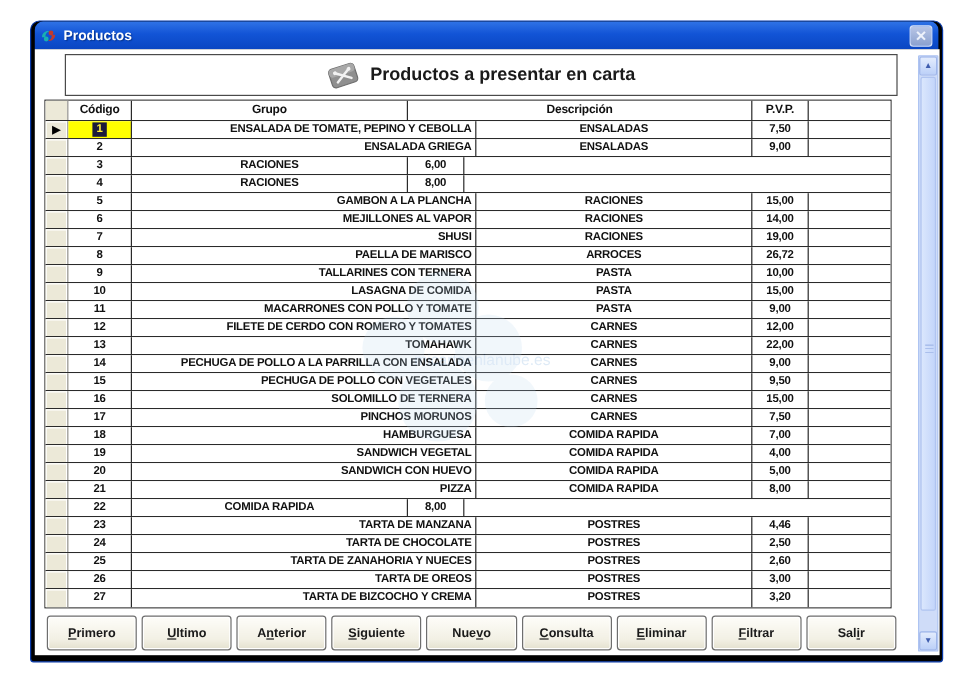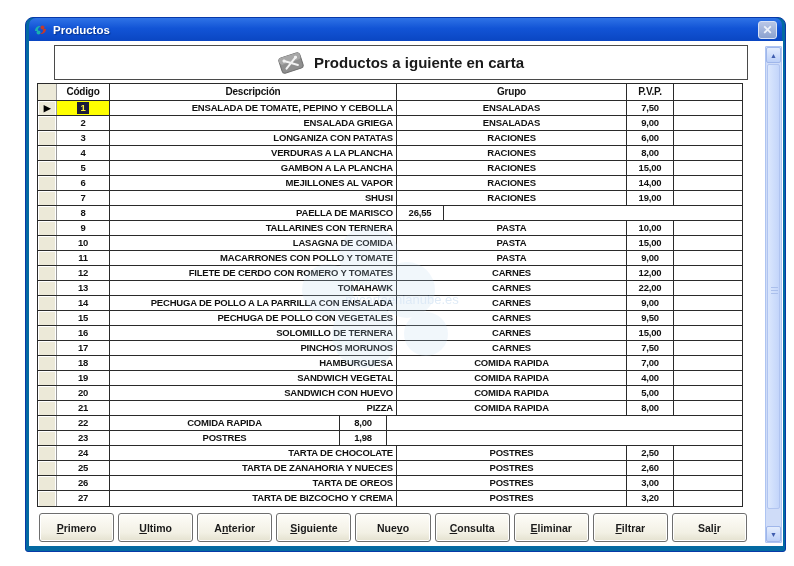--- a/index.html
+++ b/index.html
@@ -1,20 +1,20 @@
 <!DOCTYPE html>
 <html><head>
 <meta charset="utf-8">
 <style>
   * { margin:0; padding:0; box-sizing:border-box; }
   html,body { width:794px; height:566px; background:#ffffff; font-family:"Liberation Sans", sans-serif; overflow:hidden; }
 
   .window {
     position:absolute; left:25px; top:17px; width:761px; height:535px;
-    background:#0369a1; border:1px solid #0839a8;
+    background:#000000; border:1px solid #0839a8;
     border-radius:8px 8px 3px 3px;
     padding:0 3px 12px 3px;
   }
   .titlebar {
     height:23px; display:flex; align-items:center; gap:5px; padding:0 5px 0 4px;
     background:linear-gradient(to bottom,#2f73e6 0%,#1254d6 45%,#0a46c2 100%);
     border-radius:7px 7px 0 0; position:relative;
   }
   .titlebar .title { color:#ffffff; font-weight:bold; font-size:11.5px; text-shadow:1px 1px 1px #06338f; flex:1; }
   .app-icon { width:15px; height:14px; display:inline-block; }
@@ -124,29 +124,29 @@
         <svg width="26" height="24" viewBox="0 0 26 24">
           <g transform="translate(13,12) rotate(-18)">
             <rect x="-11" y="-8" width="22" height="16" rx="3" fill="#8f8f8f" stroke="#6e6e6e" stroke-width="1"></rect>
             <rect x="-11" y="-8" width="22" height="7" rx="3" fill="#a8a8a8"></rect>
             <path d="M-6 -4 L6 4 M6 -4 L-6 4" stroke="#f2f2f2" stroke-width="2" stroke-linecap="round"></path>
             <circle cx="-6" cy="-4" r="1.6" fill="#f2f2f2"></circle>
             <circle cx="6" cy="-4" r="1.6" fill="#f2f2f2"></circle>
           </g>
         </svg>
       </span>
-      <span class="form-title">Productos a iguiente en carta</span>
+      <span class="form-title">Productos a presentar en carta</span>
     </div>
 
     <div class="grid">
       <div class="trow header">
         <div class="gcell c-sel"></div>
         <div class="gcell c-cod">Código</div>
+        <div class="gcell c-gru">Grupo</div>
         <div class="gcell c-des">Descripción</div>
-        <div class="gcell c-gru">Grupo</div>
         <div class="gcell c-pvp">P.V.P.</div>
         <div class="gcell c-pre">Presentar</div>
       </div>
       <div>
           <div class="trow">
             <div class="gcell c-sel">
               <span class="sel-arrow">▶</span>
             </div>
             <div class="gcell c-cod cod-selected">
               <span class="cod-caret">1</span>
@@ -164,31 +164,29 @@
             <div class="gcell c-des">ENSALADA GRIEGA</div>
             <div class="gcell c-gru">ENSALADAS</div>
             <div class="gcell c-pvp">9,00</div>
             <div class="gcell c-pre">
               <span class="cbx">✔</span>
             </div>
           </div>
           <div class="trow">
             <div class="gcell c-sel"></div>
             <div class="gcell c-cod">3</div>
-            <div class="gcell c-des">LONGANIZA CON PATATAS</div>
             <div class="gcell c-gru">RACIONES</div>
             <div class="gcell c-pvp">6,00</div>
             <div class="gcell c-pre">
               <span class="cbx">✔</span>
             </div>
           </div>
           <div class="trow">
             <div class="gcell c-sel"></div>
             <div class="gcell c-cod">4</div>
-            <div class="gcell c-des">VERDURAS A LA PLANCHA</div>
             <div class="gcell c-gru">RACIONES</div>
             <div class="gcell c-pvp">8,00</div>
             <div class="gcell c-pre">
               <span class="cbx">✔</span>
             </div>
           </div>
           <div class="trow">
             <div class="gcell c-sel"></div>
             <div class="gcell c-cod">5</div>
             <div class="gcell c-des">GAMBON A LA PLANCHA</div>
@@ -215,21 +213,22 @@
             <div class="gcell c-gru">RACIONES</div>
             <div class="gcell c-pvp">19,00</div>
             <div class="gcell c-pre">
               <span class="cbx">✔</span>
             </div>
           </div>
           <div class="trow">
             <div class="gcell c-sel"></div>
             <div class="gcell c-cod">8</div>
             <div class="gcell c-des">PAELLA DE MARISCO</div>
-            <div class="gcell c-pvp">26,55</div>
+            <div class="gcell c-gru">ARROCES</div>
+            <div class="gcell c-pvp">26,72</div>
             <div class="gcell c-pre">
               <span class="cbx">✔</span>
             </div>
           </div>
           <div class="trow">
             <div class="gcell c-sel"></div>
             <div class="gcell c-cod">9</div>
             <div class="gcell c-des">TALLARINES CON TERNERA</div>
             <div class="gcell c-gru">PASTA</div>
             <div class="gcell c-pvp">10,00</div>
@@ -362,22 +361,23 @@
             <div class="gcell c-cod">22</div>
             <div class="gcell c-gru">COMIDA RAPIDA</div>
             <div class="gcell c-pvp">8,00</div>
             <div class="gcell c-pre">
               <span class="cbx">✔</span>
             </div>
           </div>
           <div class="trow">
             <div class="gcell c-sel"></div>
             <div class="gcell c-cod">23</div>
+            <div class="gcell c-des">TARTA DE MANZANA</div>
             <div class="gcell c-gru">POSTRES</div>
-            <div class="gcell c-pvp">1,98</div>
+            <div class="gcell c-pvp">4,46</div>
             <div class="gcell c-pre">
               <span class="cbx">✔</span>
             </div>
           </div>
           <div class="trow">
             <div class="gcell c-sel"></div>
             <div class="gcell c-cod">24</div>
             <div class="gcell c-des">TARTA DE CHOCOLATE</div>
             <div class="gcell c-gru">POSTRES</div>
             <div class="gcell c-pvp">2,50</div>

